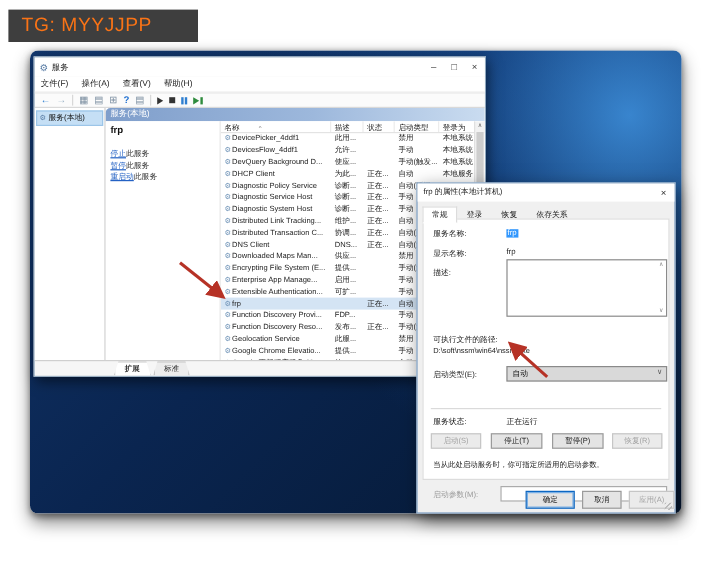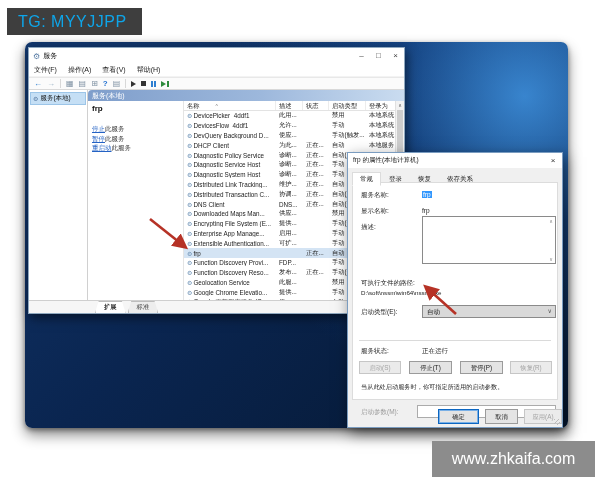--- a/index.html
+++ b/index.html
@@ -1,22 +1,22 @@
 <!DOCTYPE html>
 <html><head>
 <meta charset="utf-8">
 <style>
   * { margin:0; padding:0; box-sizing:border-box; }
   html,body { width:600px; height:480px; background:#fff; overflow:hidden;
     font-family:"Liberation Sans","DejaVu Sans",sans-serif; }
   .stage { position:relative; width:600px; height:480px; background:#fff; }
 
   
-  .tg-badge { position:absolute; left:7px; top:8px; width:135px; height:27px;
-    background:#3e3e3e; color:#0ea5e9; font-size:16px; line-height:27px;
+  .tg-badge { position:absolute; left:7px; top:8px; width:158px; height:27px;
+    background:#3e3e3e; color:#f97316; font-size:16px; line-height:27px;
     padding-left:11px; letter-spacing:.5px; z-index:8; }
 
   
   .watermark { position:absolute; left:432px; top:441px; width:163px; height:36px;
     background:#8c8c8c; color:#fff; font-size:16px; line-height:36px;
     text-align:center; z-index:8; }
 
   
   .desktop { position:absolute; left:25px; top:42px; width:543px; height:386px;
     border-radius:7px; box-shadow:0 7px 14px rgba(0,0,0,.45), 0 2px 5px rgba(0,0,0,.4);
@@ -452,14 +452,13 @@
 
   <svg class="arrow-svg a2" width="55" height="45">
     <defs>
       <marker id="ah2" markerWidth="6" markerHeight="6" refX="4" refY="3" orient="auto">
         <polygon points="0,0 6,3 0,6" fill="#b63226"></polygon>
       </marker>
     </defs>
     <line x1="41" y1="34" x2="12" y2="8" stroke="#b63226" stroke-width="2.6" marker-end="url(#ah2)"></line>
   </svg>
 
-  <div class="watermark">www.zhkaifa.com</div>
 </div>
 
 </body></html>

